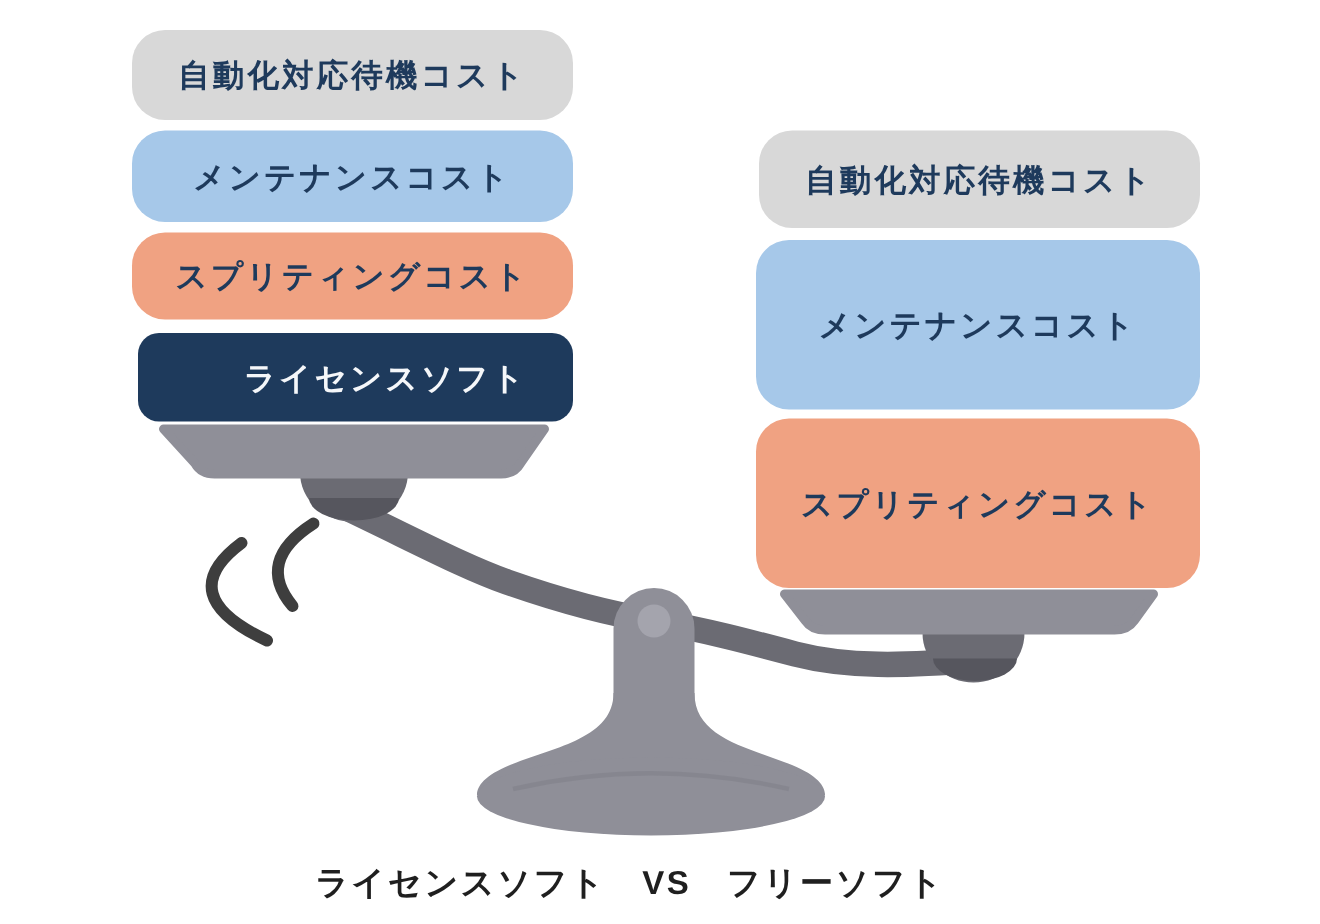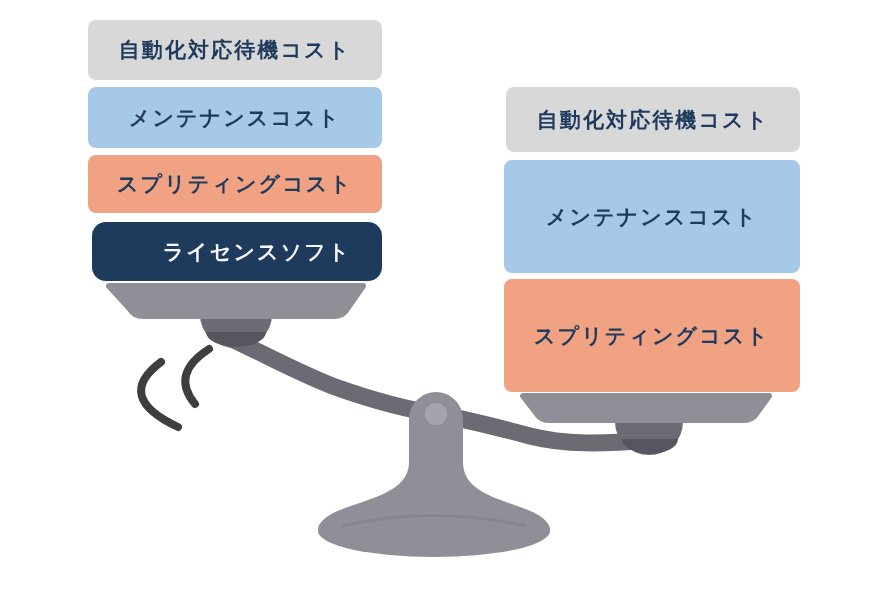--- a/index.html
+++ b/index.html
@@ -6,21 +6,21 @@
   .canvas{
     position:relative;
     width:880px;height:616px;
     background:#ffffff;
     overflow:hidden;
     font-family:"Liberation Sans","DejaVu Sans",sans-serif;
   }
   .block{
     position:absolute;
     display:flex;align-items:center;justify-content:center;
-    border-radius:8px;
+    border-radius:22px;
     font-weight:bold;
     font-size:21px;
     letter-spacing:0.1em;
     box-sizing:border-box;
     text-align:center;
   }
   
   .lb0{left:88px;top:20px;width:294px;}
   .lb1{left:88px;top:87px;width:294px;}
   .lb2{left:88px;top:155px;width:294px;}
@@ -103,14 +103,15 @@
       <span>自動化対応待機コスト</span>
     </div>
     <div class="block rb1" style="height: 113px; background-color: rgb(166, 200, 233); color: rgb(30, 58, 92);">
       <span>メンテナンスコスト</span>
     </div>
     <div class="block rb2" style="height: 113px; background-color: rgb(240, 162, 130); color: rgb(30, 58, 92);">
       <span>スプリティングコスト</span>
     </div>
   </div>
 
+  <div class="caption" style="color: rgb(31, 31, 31);">ライセンスソフト　VS　フリーソフト</div>
 
 </div>
 
 </body></html>

